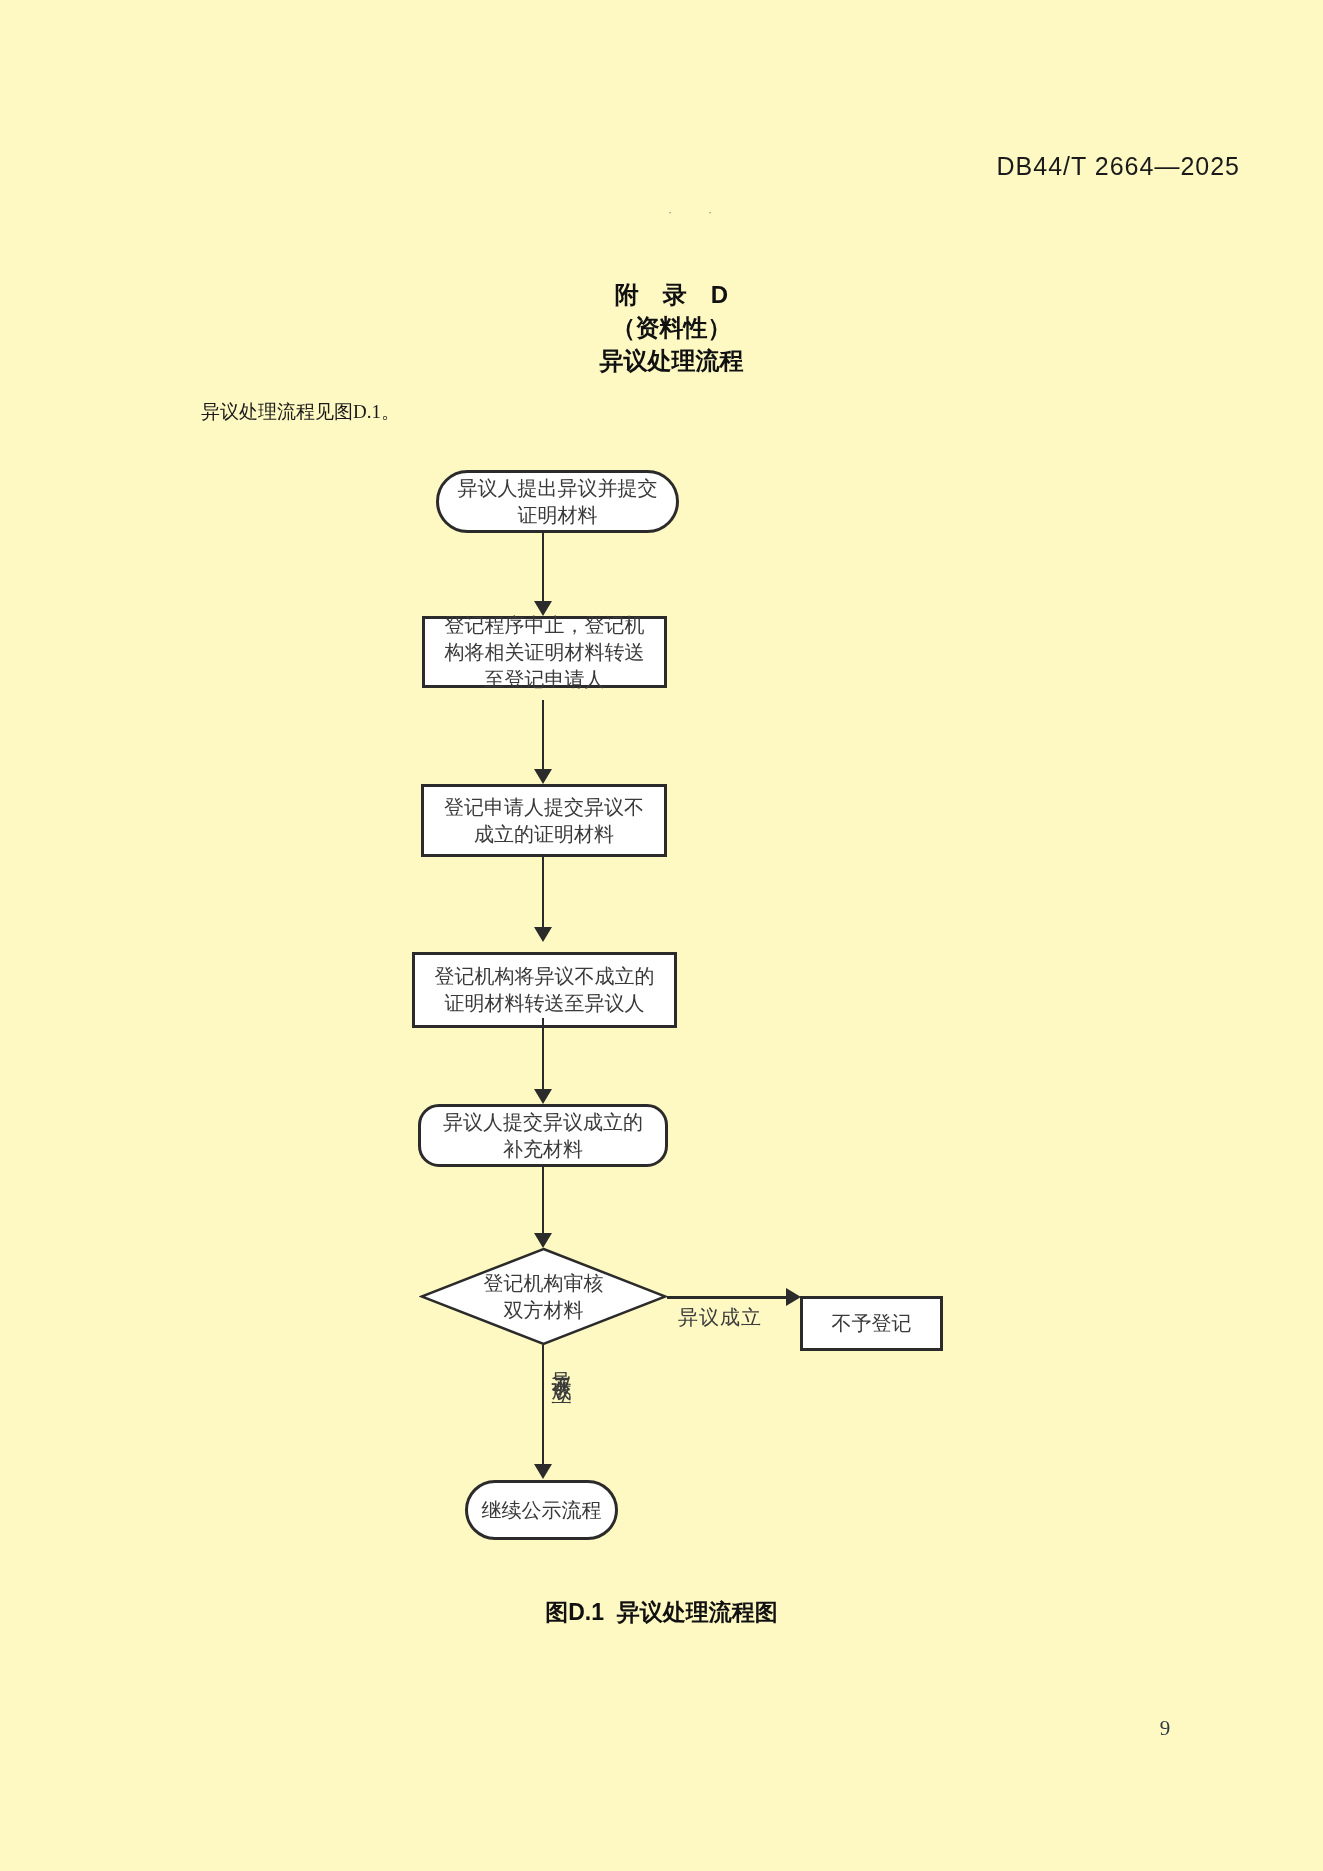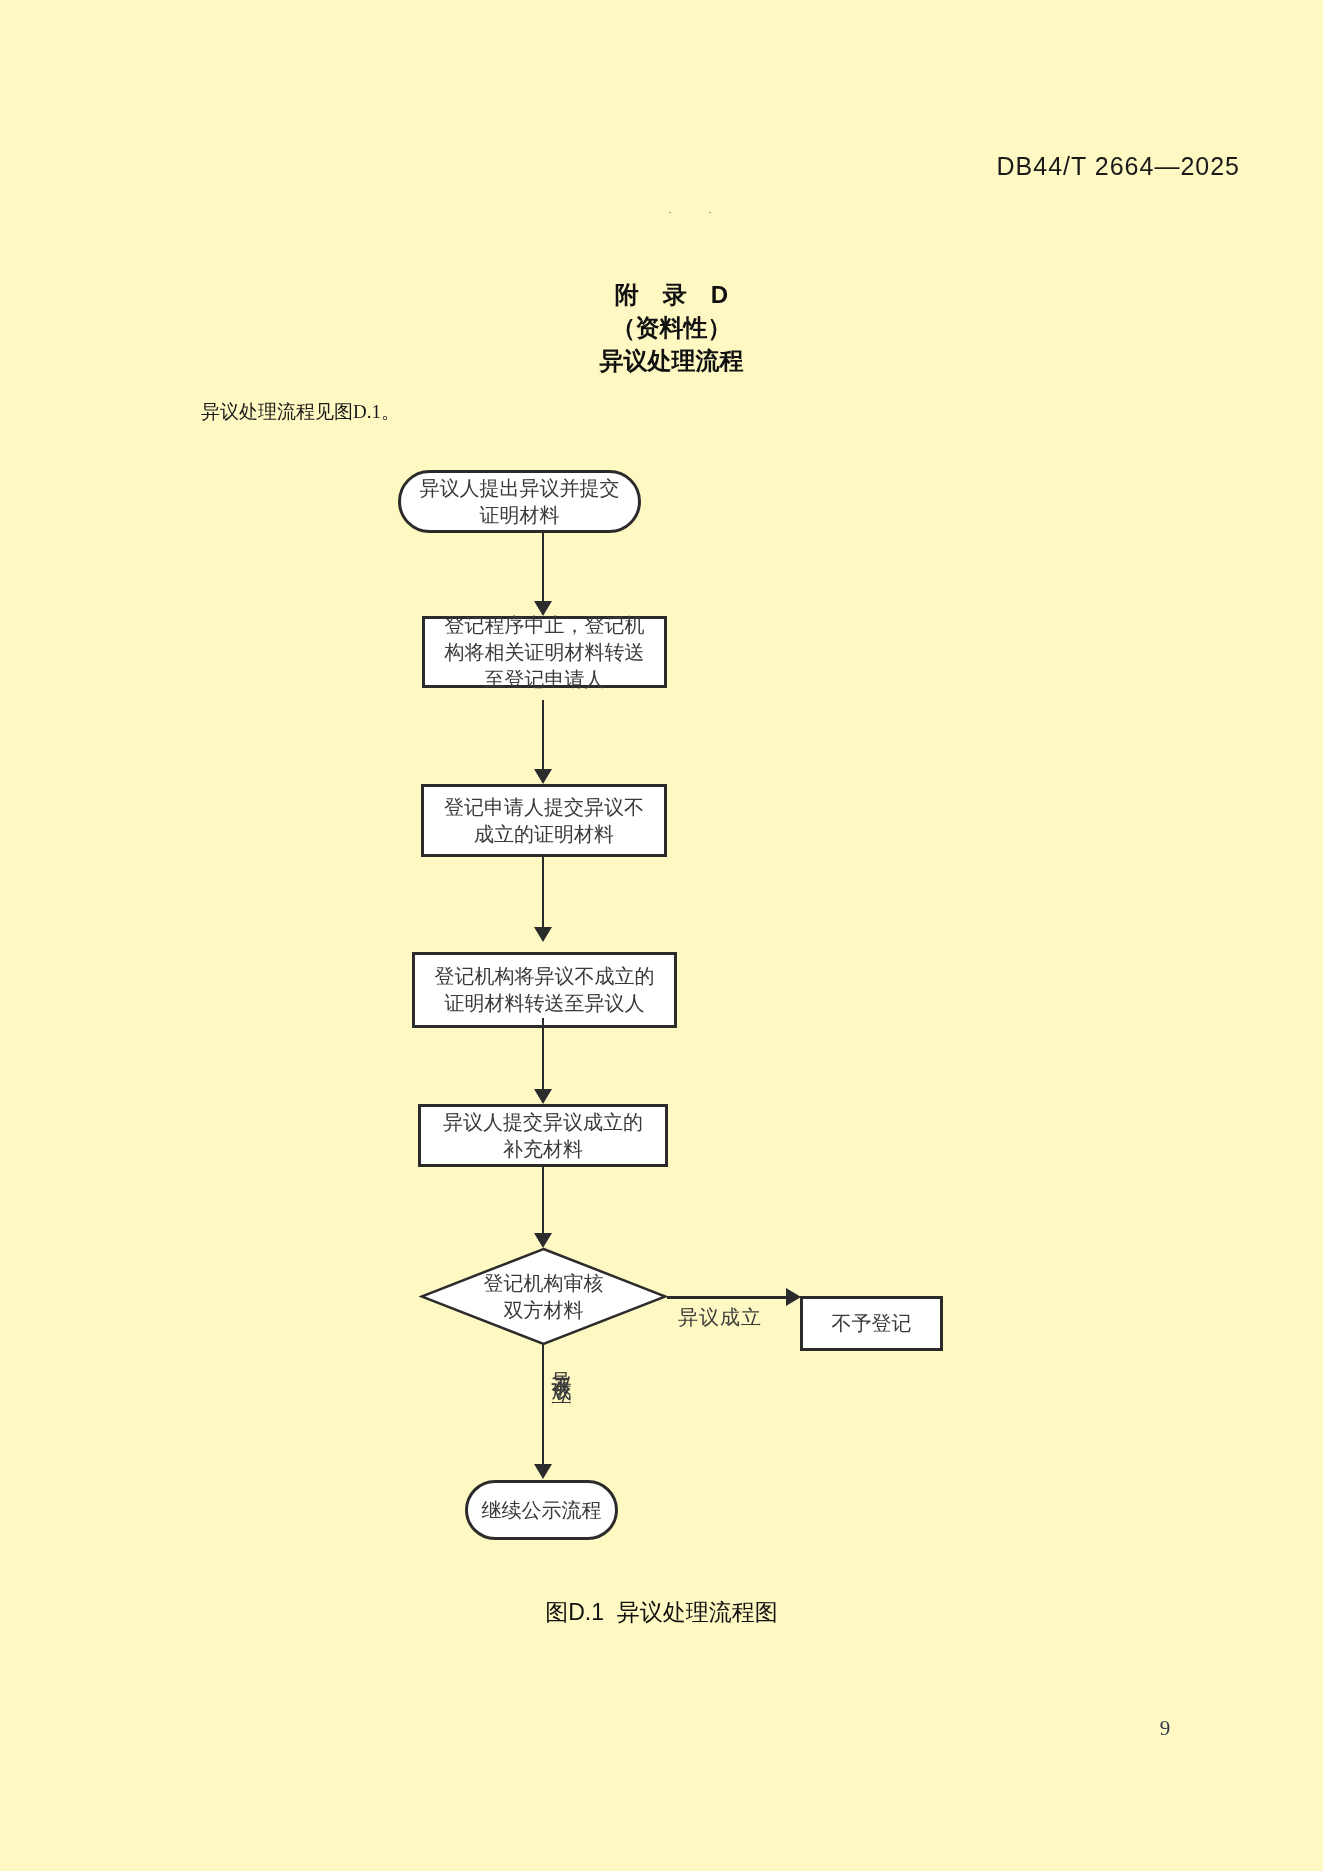--- a/index.html
+++ b/index.html
@@ -34,37 +34,37 @@
   }
   .title-block .t-line{font-size:24px;line-height:33px;white-space:pre;}
   .intro{
     position:absolute;left:201px;top:399px;margin:0;
     font-size:19px;color:#1a1a1a;
     font-family:"Liberation Serif", serif;
     white-space:pre;
   }
   .figure-caption{
     position:absolute;left:0;top:1597px;width:1323px;
-    text-align:center;font-size:23px;font-weight:normal;color:#111;
+    text-align:center;font-size:23px;font-weight:bold;color:#111;
     white-space:pre;
   }
   
   .node{
     position:absolute;box-sizing:border-box;
     border:3px solid #2b2b2b;background:#fff;
     display:flex;align-items:center;justify-content:center;
     text-align:center;white-space:pre-line;
     font-size:20px;line-height:27px;color:#3a3a3a;
   }
   .stadium{border-radius:32px;}
-  .n-start {left:398px;top:470px;width:243px;height:63px;}
+  .n-start {left:436px;top:470px;width:243px;height:63px;}
   .n-step1 {left:422px;top:616px;width:245px;height:72px;}
   .n-step2 {left:421px;top:784px;width:246px;height:73px;}
   .n-step3 {left:412px;top:942px;width:265px;height:76px;margin-top:10px;}
-  .n-step4 {left:418px;top:1104px;width:250px;height:63px;}
+  .n-step4 {left:418px;top:1104px;width:250px;height:63px;border-radius:21px;}
   .n-reject{left:800px;top:1296px;width:143px;height:55px;}
   .n-end   {left:465px;top:1480px;width:153px;height:60px;}
 
   .diamond-svg{position:absolute;left:419px;top:1247px;width:249px;height:99px;}
   .diamond-text{
     position:absolute;left:420px;top:1248px;width:247px;height:97px;
     display:flex;align-items:center;justify-content:center;text-align:center;
     white-space:pre-line;font-size:20px;line-height:27px;color:#3a3a3a;
   }
 

